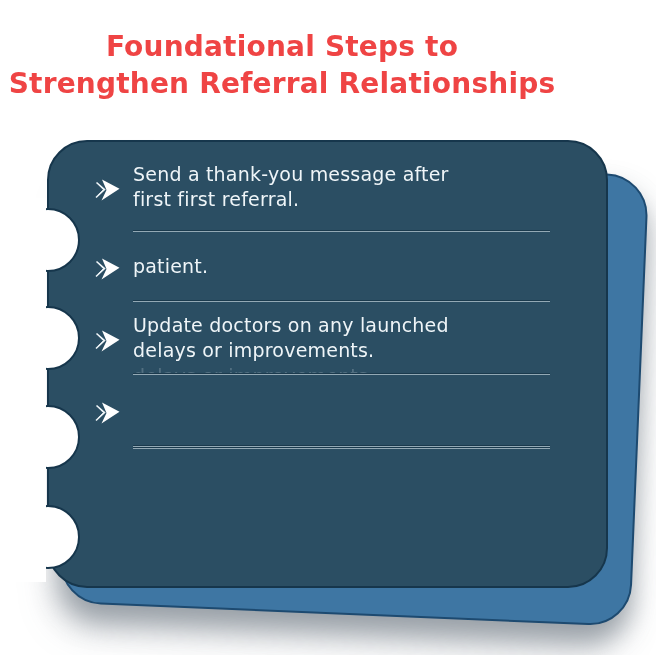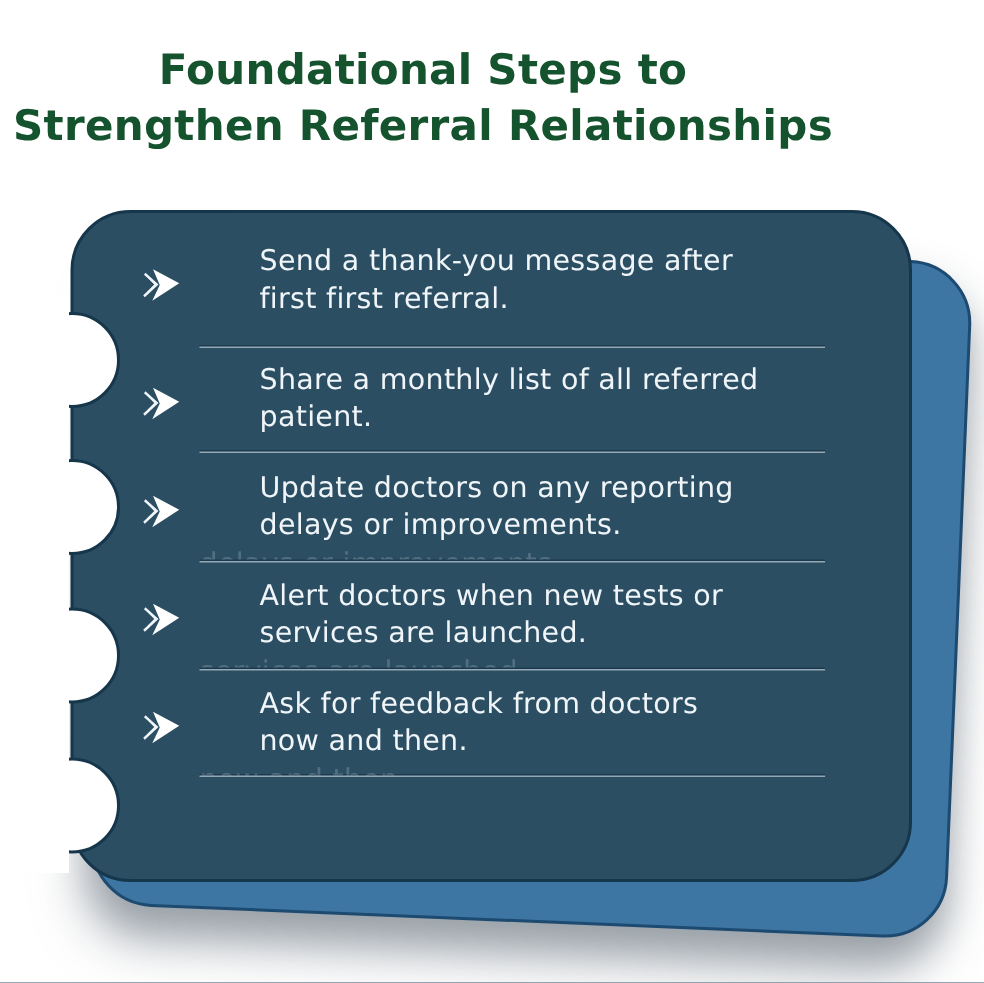--- a/index.html
+++ b/index.html
@@ -5,21 +5,21 @@
   html,body{margin:0;padding:0;}
   body{
     width:656px;height:655px;position:relative;overflow:hidden;
     background:#ffffff;
     font-family:"DejaVu Sans","Liberation Sans",sans-serif;
   }
   .title{
     position:absolute;left:0;top:28px;width:564px;
     text-align:center;
     font-size:28px;line-height:37px;font-weight:700;
-    color:#14532d;letter-spacing:.2px;
+    color:#ef4444;letter-spacing:.2px;
     white-space:pre-line;
     margin:0;
   }
   
   .back-card{
     position:absolute;left:68px;top:163px;width:572px;height:452px;
     background:#3e76a3;border:2px solid #1d4a70;border-radius:42px;
     box-sizing:border-box;
     transform:rotate(2.4deg);
     box-shadow:0 16px 26px rgba(96,108,118,.5), -6px 26px 34px rgba(120,130,140,.35);
@@ -46,21 +46,21 @@
   .icon{
     width:30px;height:30px;flex:0 0 30px;
     margin-right:11px;
     transform:translateY(3px);
   }
   .txt{
     position:relative;
     color:#eff5f8;font-size:19px;line-height:25px;
     letter-spacing:.2px;font-weight:400;
   }
-  .txt .line{display:block;margin-left:40px;}
+  .txt .line{display:block;}
   .echo{
     position:absolute;top:100%;left:0;margin-top:1px;
     display:block;max-height:9px;overflow:hidden;
     opacity:.20;filter:blur(.4px);
     white-space:nowrap;
   }
   .row .echo{visibility:hidden;}
   .row.has-echo .echo{visibility:visible;}
   .divider{
     height:0;margin:0 56px 0 84px;
@@ -106,70 +106,52 @@
 
   <div class="divider"></div>
 
   <div class="row r2">
     <svg class="icon" viewBox="0 0 30 30">
       <path d="M4.5 7.5 L12.5 14.6 L4 22.5" fill="none" stroke="#eff5f8" stroke-width="1.6"></path>
       <path d="M7 10 L11.5 14.7 L6.5 19.8" fill="none" stroke="#eff5f8" stroke-width="1"></path>
       <polygon points="10,4.5 27.5,13.8 9.5,25.5 14.5,15" fill="#ffffff"></polygon>
     </svg>
     <div class="txt">
-      <span class="line">Share a monthly list of all referred</span>
       <span class="line">patient.</span>
 
     </div>
   </div>
 
   <div class="divider"></div>
 
   <div class="row r3 has-echo">
     <svg class="icon" viewBox="0 0 30 30">
       <path d="M4.5 7.5 L12.5 14.6 L4 22.5" fill="none" stroke="#eff5f8" stroke-width="1.6"></path>
       <path d="M7 10 L11.5 14.7 L6.5 19.8" fill="none" stroke="#eff5f8" stroke-width="1"></path>
       <polygon points="10,4.5 27.5,13.8 9.5,25.5 14.5,15" fill="#ffffff"></polygon>
     </svg>
     <div class="txt">
-      <span class="line">Update doctors on any reporting</span>
+      <span class="line">Update doctors on any launched</span>
       <span class="line">delays or improvements.</span>
       <span class="echo">delays or improvements.</span>
     </div>
   </div>
 
   <div class="divider"></div>
 
   <div class="row r4 has-echo">
     <svg class="icon" viewBox="0 0 30 30">
       <path d="M4.5 7.5 L12.5 14.6 L4 22.5" fill="none" stroke="#eff5f8" stroke-width="1.6"></path>
       <path d="M7 10 L11.5 14.7 L6.5 19.8" fill="none" stroke="#eff5f8" stroke-width="1"></path>
       <polygon points="10,4.5 27.5,13.8 9.5,25.5 14.5,15" fill="#ffffff"></polygon>
     </svg>
-    <div class="txt">
-      <span class="line">Alert doctors when new tests or</span>
-      <span class="line">services are launched.</span>
-      <span class="echo">services are launched.</span>
-    </div>
   </div>
 
   <div class="divider"></div>
 
-  <div class="row r5 has-echo">
-    <svg class="icon" viewBox="0 0 30 30">
-      <path d="M4.5 7.5 L12.5 14.6 L4 22.5" fill="none" stroke="#eff5f8" stroke-width="1.6"></path>
-      <path d="M7 10 L11.5 14.7 L6.5 19.8" fill="none" stroke="#eff5f8" stroke-width="1"></path>
-      <polygon points="10,4.5 27.5,13.8 9.5,25.5 14.5,15" fill="#ffffff"></polygon>
-    </svg>
-    <div class="txt">
-      <span class="line">Ask for feedback from doctors</span>
-      <span class="line">now and then.</span>
-      <span class="echo">now and then.</span>
-    </div>
-  </div>
 
   <div class="divider"></div>
 
 
 </div>
 
 <div class="notch notch-1"></div>
 <div class="notch notch-2"></div>
 <div class="notch notch-3"></div>
 <div class="notch notch-4"></div>

